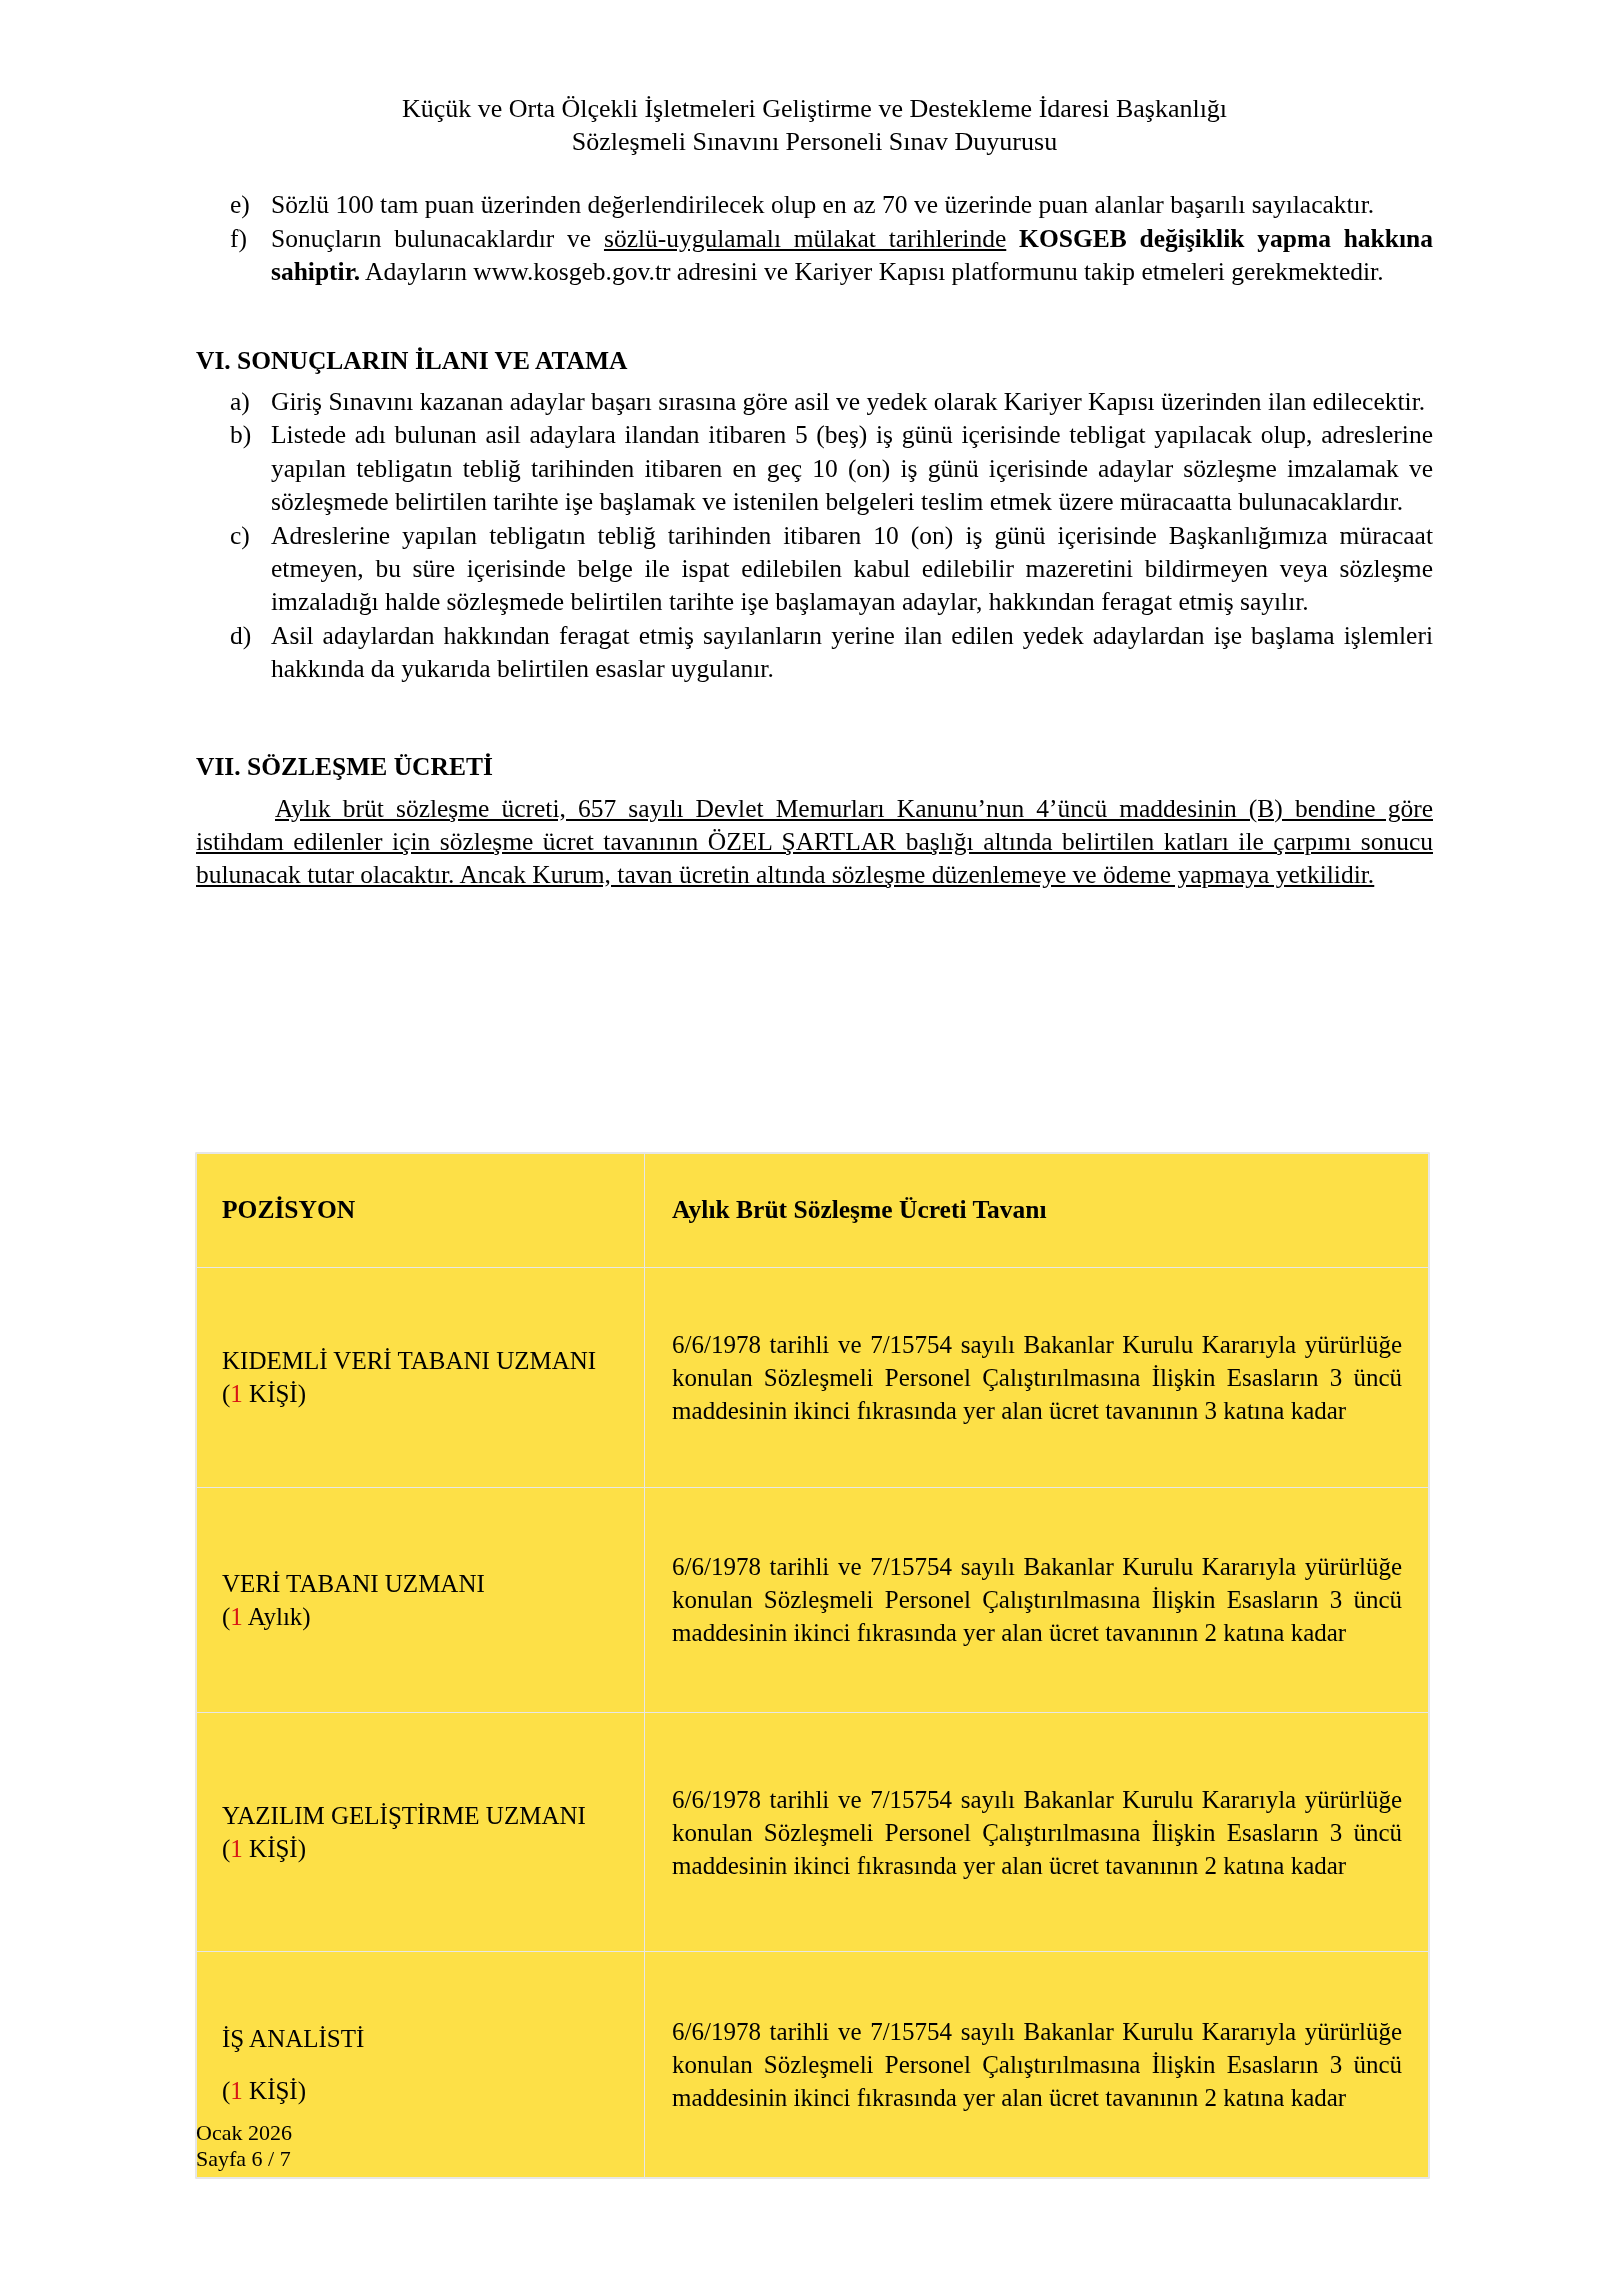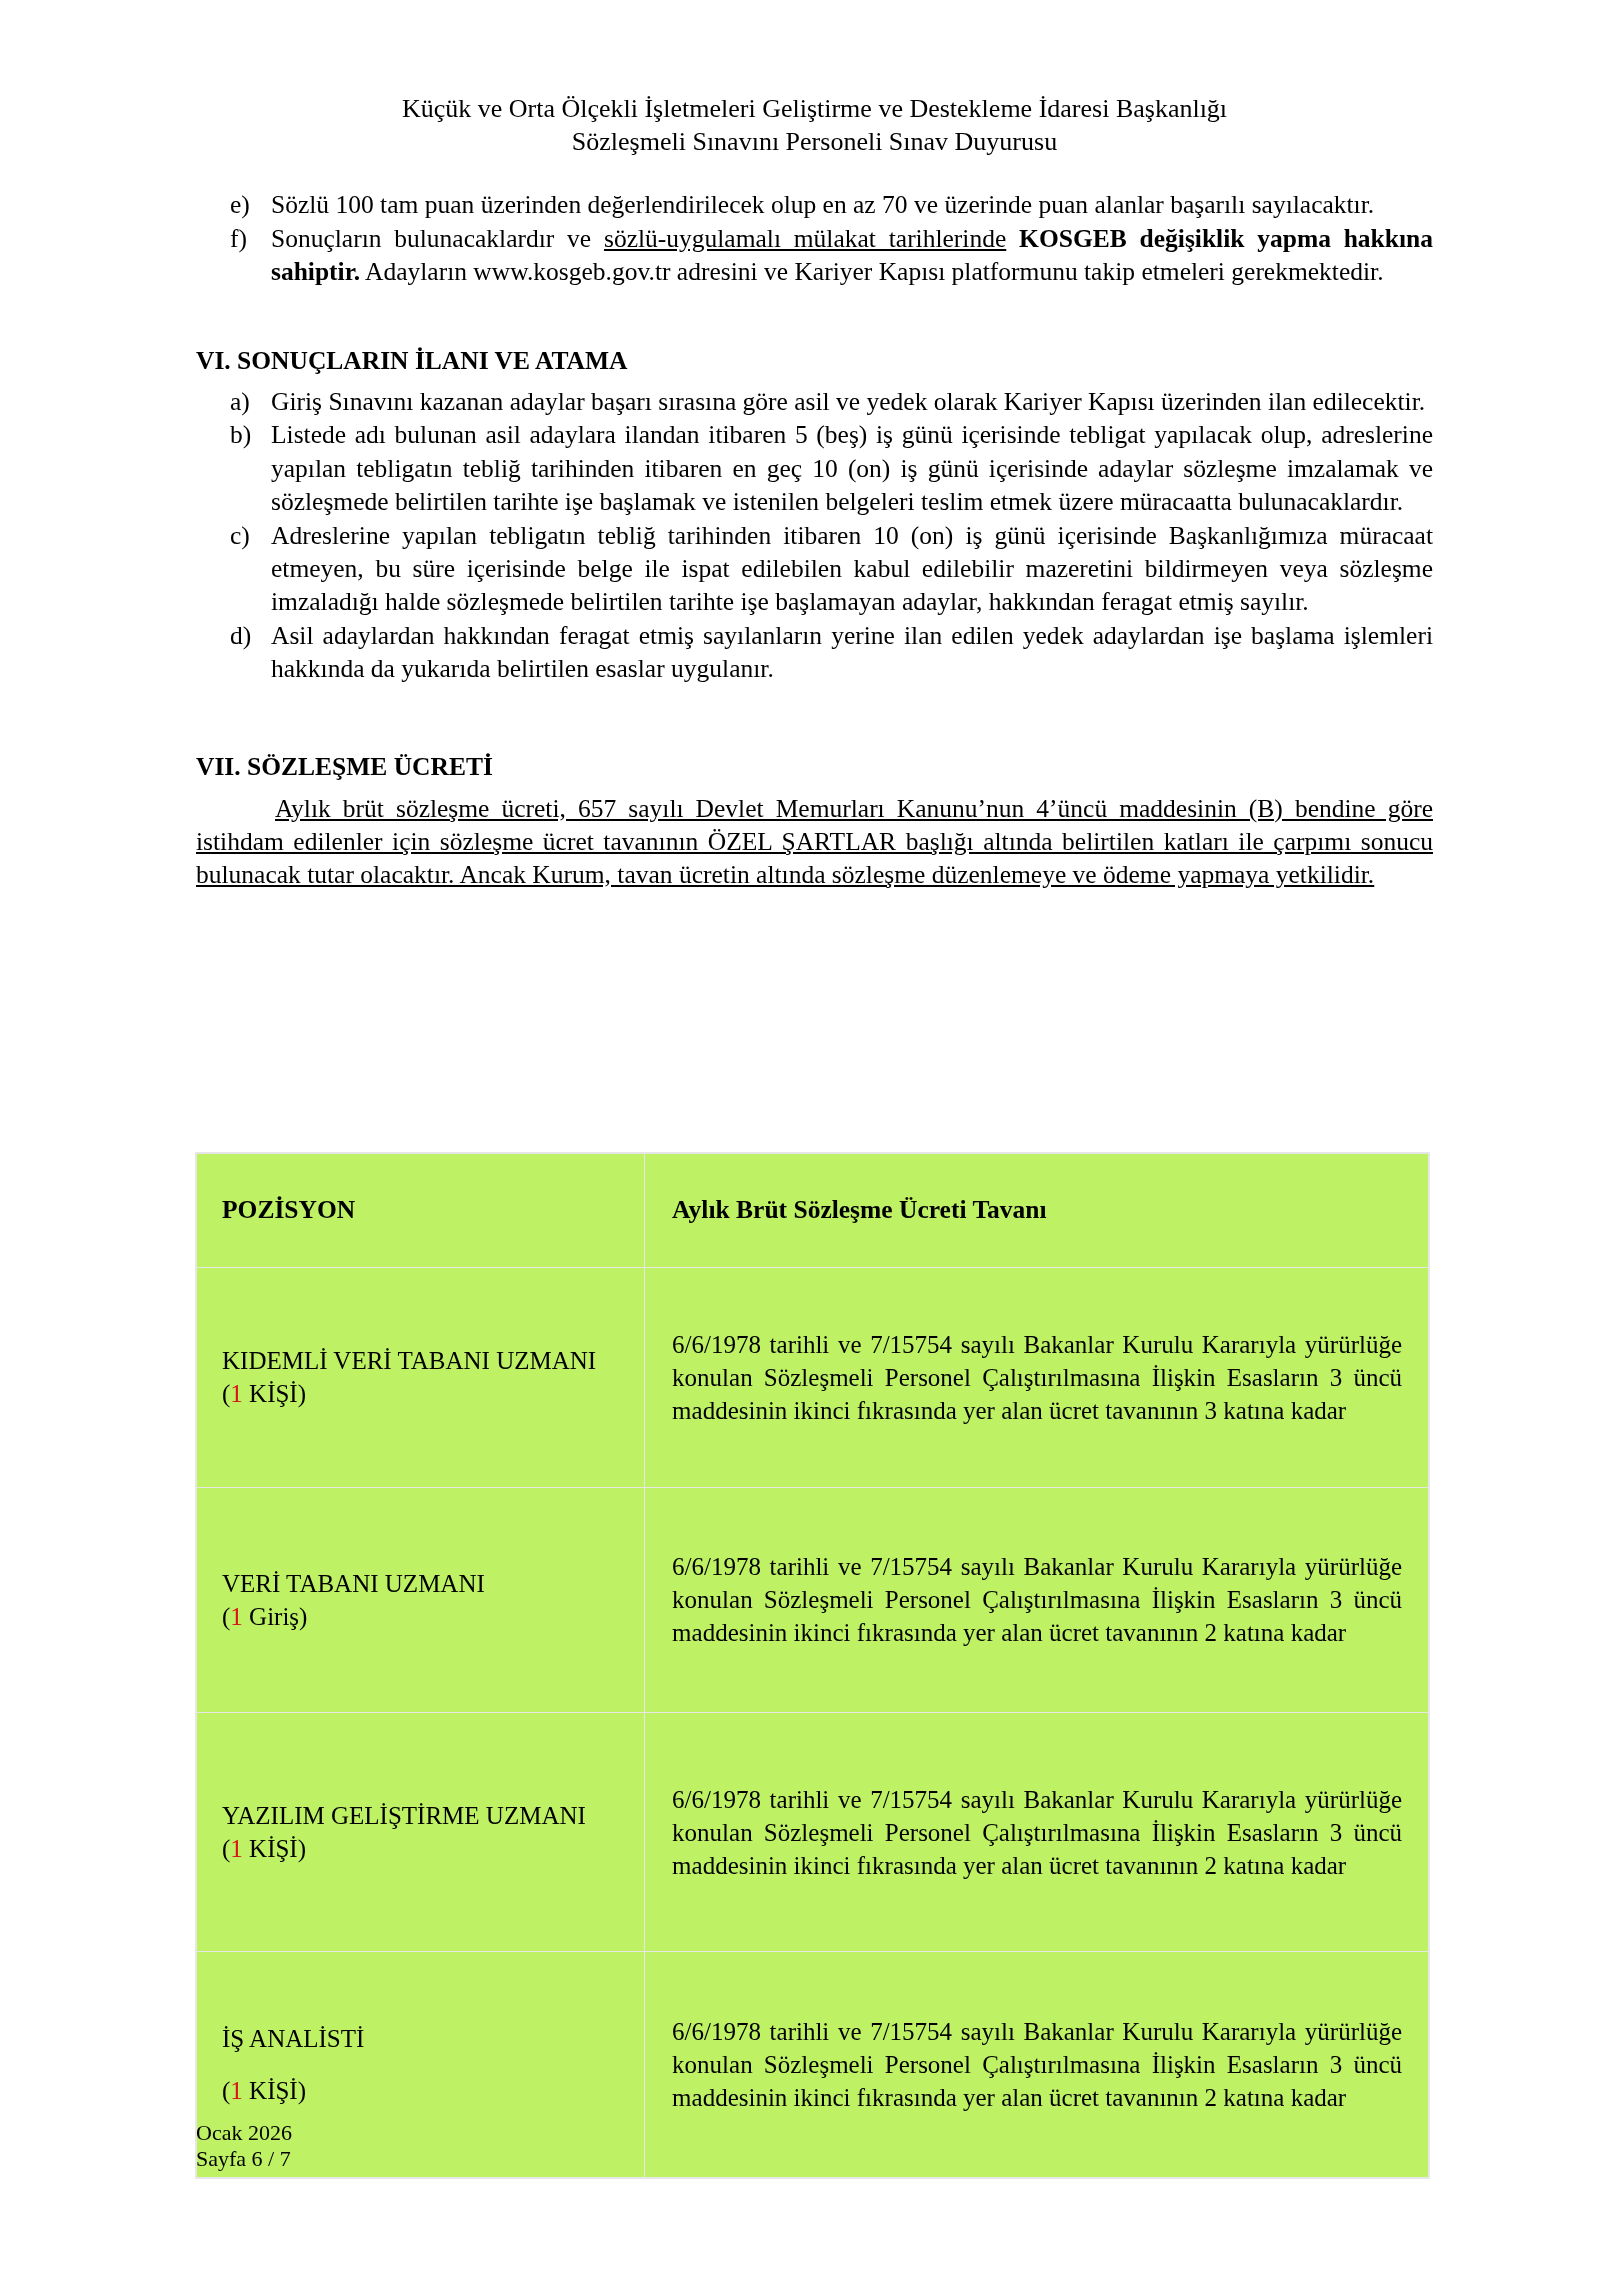--- a/index.html
+++ b/index.html
@@ -97,21 +97,21 @@
   
   .fee-table-wrap {
     position: absolute;
     left: 196px;
     top: 1153px;
     width: 1233px;
   }
   table.fee {
     width: 100%;
     border-collapse: collapse;
-    background: #bef264;
+    background: #fde047;
     box-shadow: 0 0 0 0.7px #dcdcdc;
   }
   table.fee td, table.fee th {
     border: 0.7px solid #e7e7e7;
     vertical-align: middle;
     padding: 0;
   }
   table.fee th.col-pos,
   table.fee td.col-pos {
     width: 402px;
@@ -223,21 +223,21 @@
         <tr class="row-kidemli">
           <td class="col-pos mid-al">
             <span class="pos-name">KIDEMLİ VERİ TABANI UZMANI</span>
             <span class="pos-count"><span>(</span><span class="cnt-num">1</span><span> KİŞİ)</span></span>
           </td>
           <td class="col-fee mid-al">6/6/1978 tarihli ve 7/15754 sayılı Bakanlar Kurulu Kararıyla yürürlüğe konulan Sözleşmeli Personel Çalıştırılmasına İlişkin Esasların 3 üncü maddesinin ikinci fıkrasında yer alan ücret tavanının 3 katına kadar</td>
         </tr>
         <tr class="row-veri">
           <td class="col-pos mid-al">
             <span class="pos-name">VERİ TABANI UZMANI</span>
-            <span class="pos-count"><span>(</span><span class="cnt-num">1</span><span> Giriş)</span></span>
+            <span class="pos-count"><span>(</span><span class="cnt-num">1</span><span> Aylık)</span></span>
           </td>
           <td class="col-fee mid-al">6/6/1978 tarihli ve 7/15754 sayılı Bakanlar Kurulu Kararıyla yürürlüğe konulan Sözleşmeli Personel Çalıştırılmasına İlişkin Esasların 3 üncü maddesinin ikinci fıkrasında yer alan ücret tavanının 2 katına kadar</td>
         </tr>
         <tr class="row-yazilim">
           <td class="col-pos mid-al">
             <span class="pos-name">YAZILIM GELİŞTİRME UZMANI</span>
             <span class="pos-count"><span>(</span><span class="cnt-num">1</span><span> KİŞİ)</span></span>
           </td>
           <td class="col-fee mid-al">6/6/1978 tarihli ve 7/15754 sayılı Bakanlar Kurulu Kararıyla yürürlüğe konulan Sözleşmeli Personel Çalıştırılmasına İlişkin Esasların 3 üncü maddesinin ikinci fıkrasında yer alan ücret tavanının 2 katına kadar</td>
         </tr>

